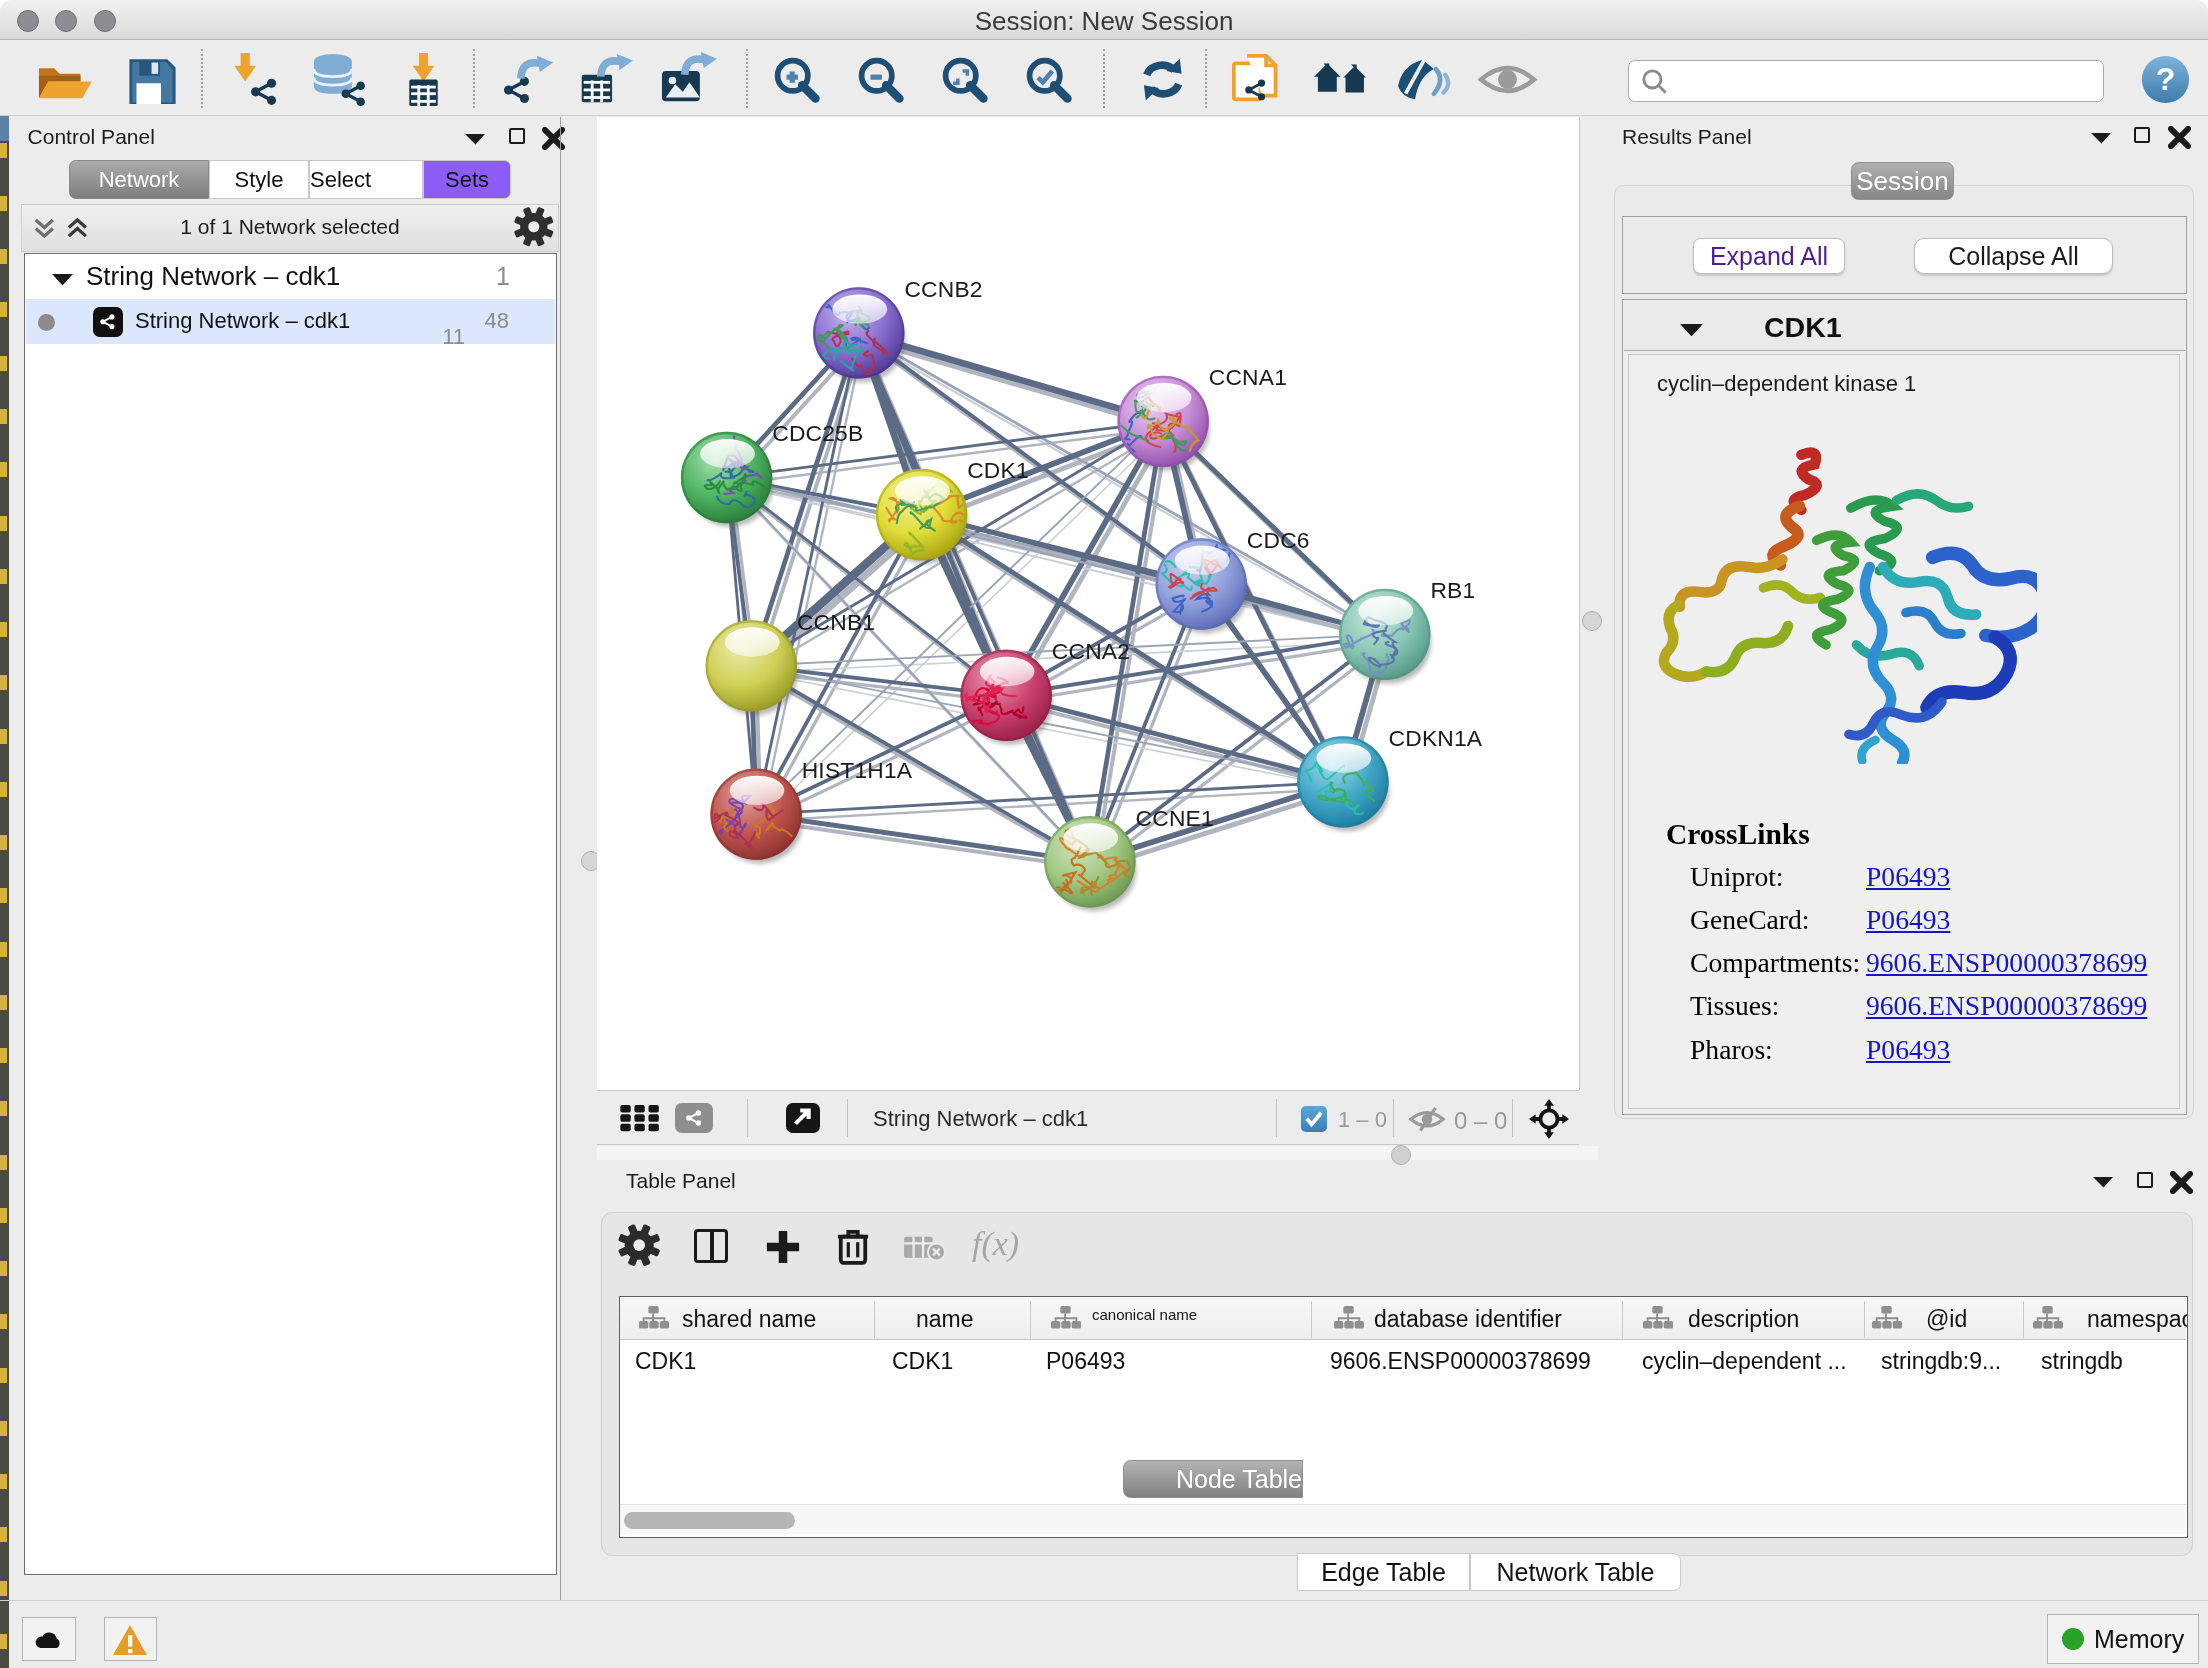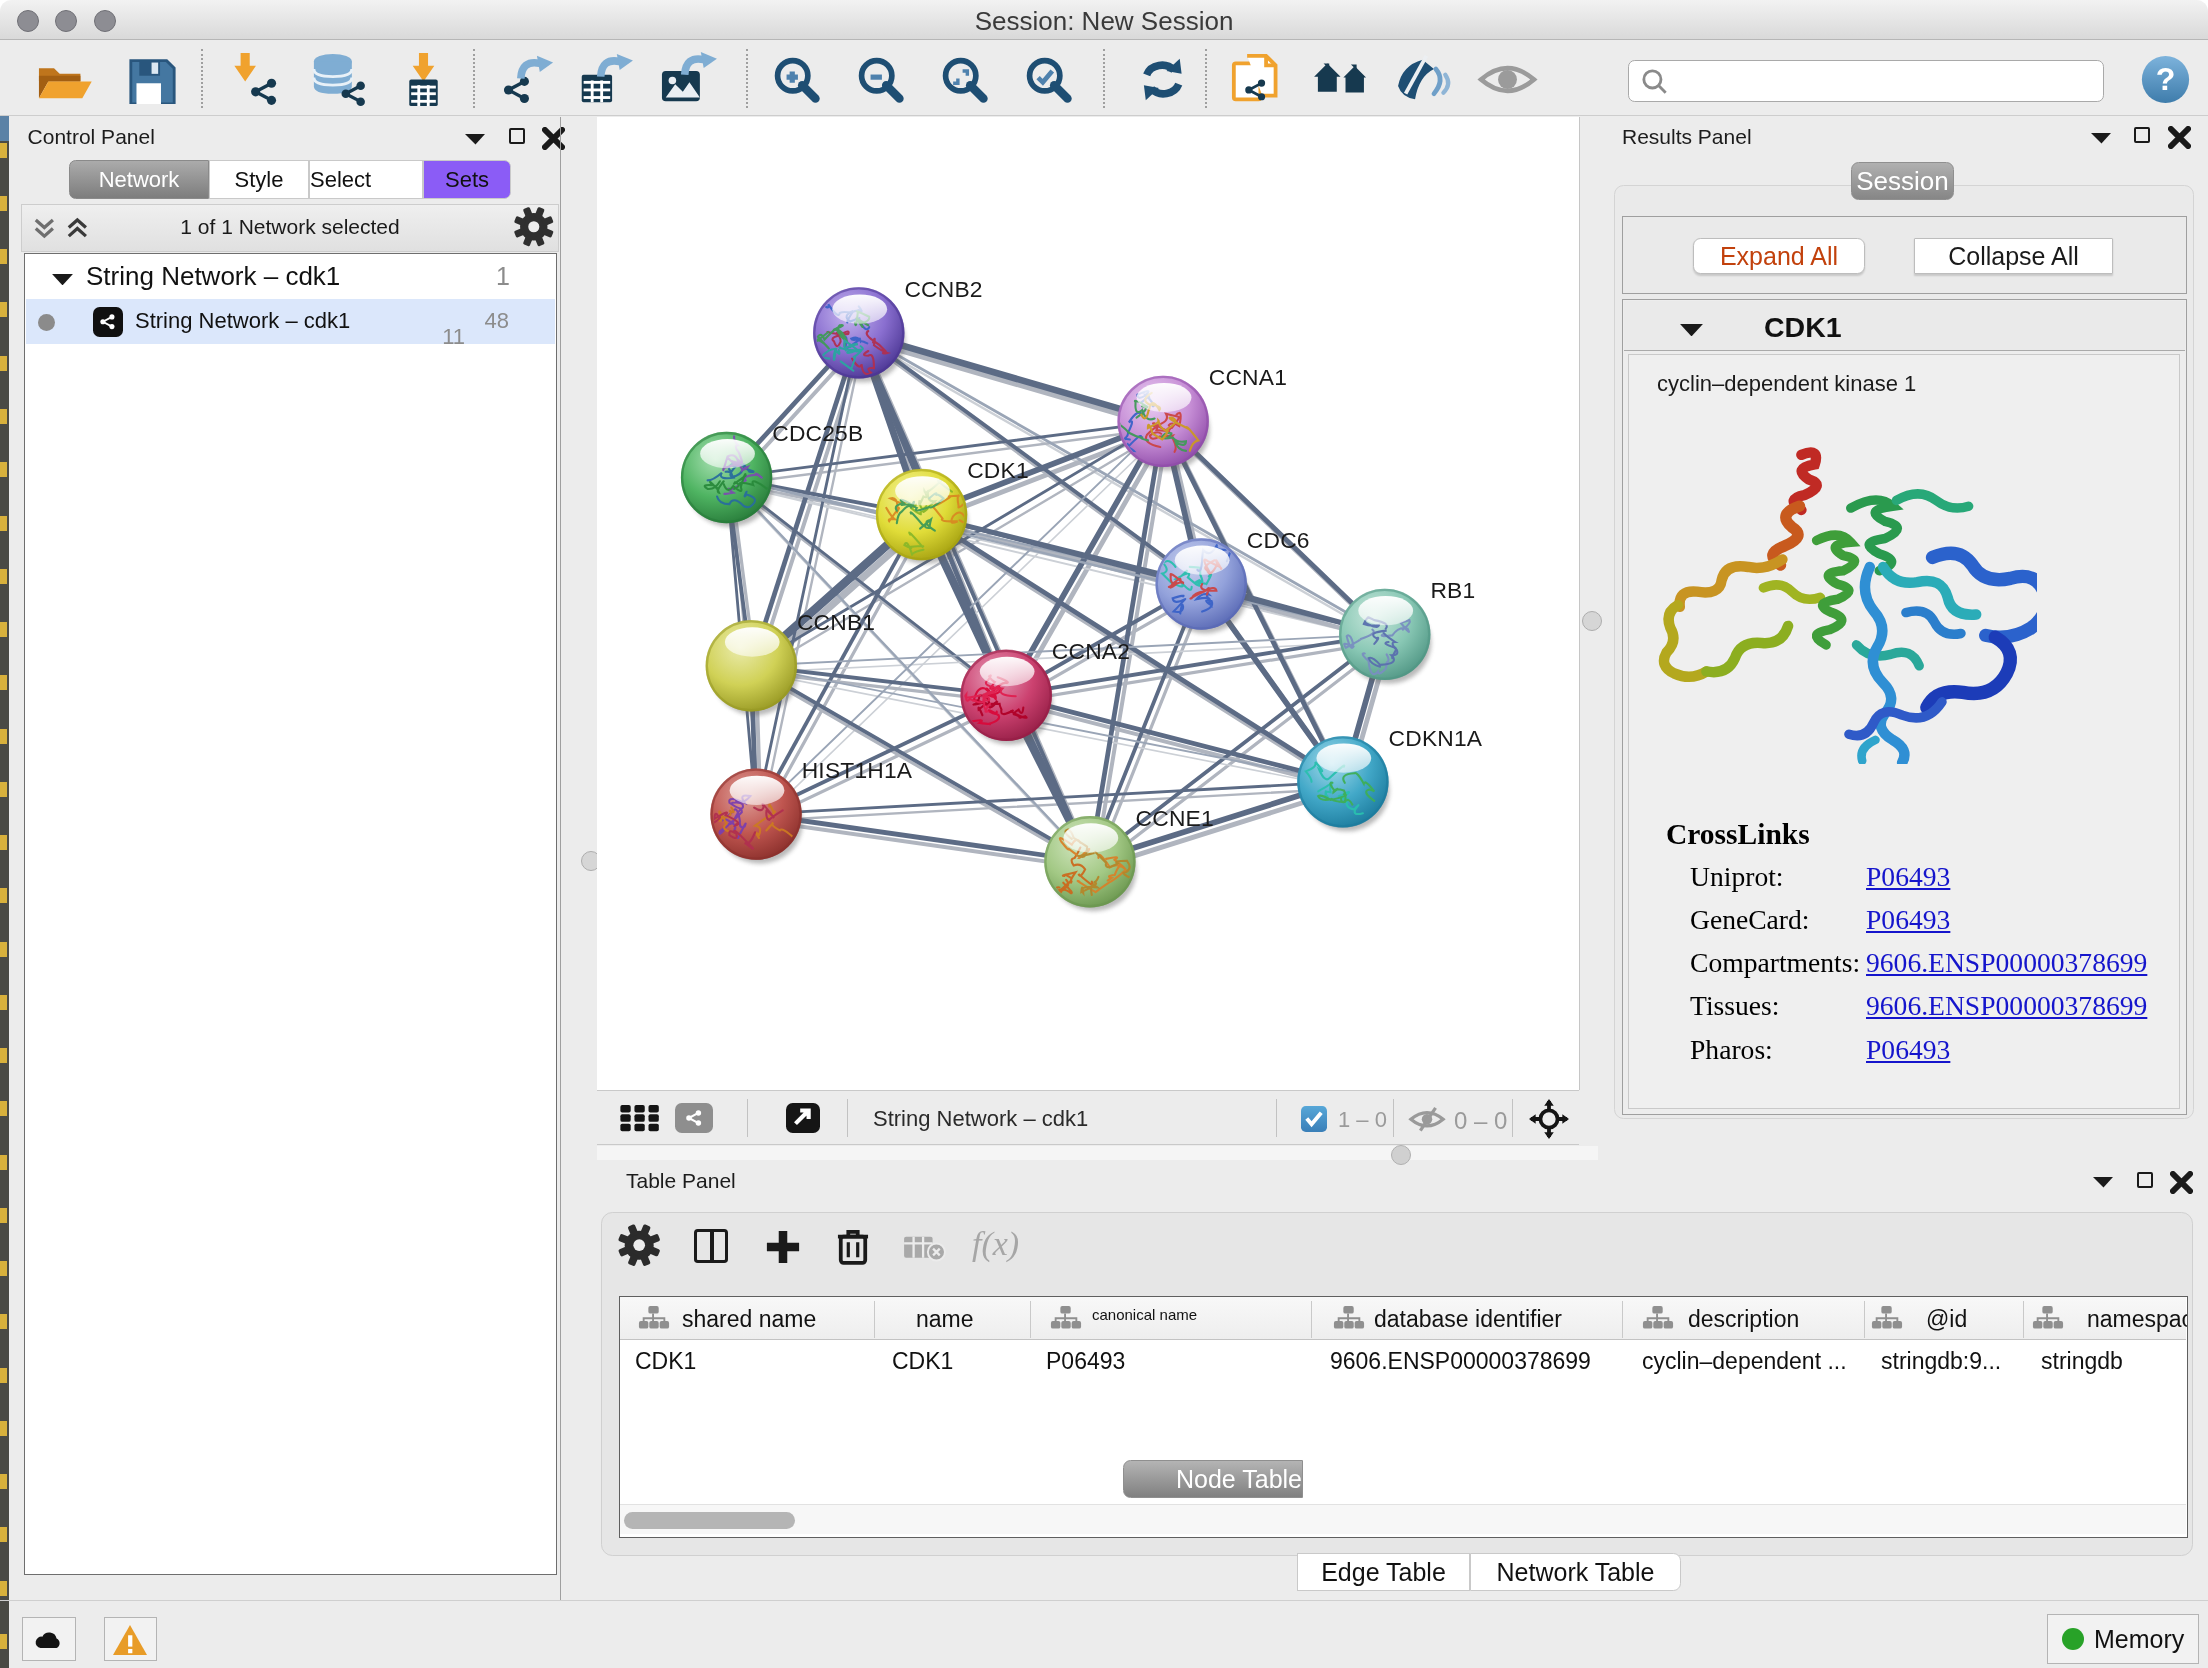--- a/index.html
+++ b/index.html
@@ -676,22 +676,22 @@
 <svg style="position:absolute;left:2091px;top:133px" width="20" height="10.5" viewBox="0 0 21 11">
     <path d="M 0 0 h 21 l -10 11 z" fill="#1a1a1a"></path>
   </svg>
 <div style="position:absolute;left:2134px;top:127px;width:16px;height:16px;border:2.9px solid #1a1a1a;border-radius:1.9px"></div>
 <svg style="position:absolute;left:2168px;top:126px" width="23" height="23" viewBox="0 0 24 24">
     <path d="M 3 3 L 21 21 M 21 3 L 3 21" stroke="#1a1a1a" stroke-width="6" stroke-linecap="round"></path>
   </svg>
 <div class="abs" style="left:1614px;top:185px;width:580px;height:934px;background:#eaeaea;border:1px solid #d4d4d4;border-radius:9.5px"></div>
 <div class="abs" style="left:1851px;top:162px;width:103px;height:38px;background:linear-gradient(#b0b0b0,#868686);border:1px solid #8f8f8f;border-radius:7.6px;color:#fff;font-size:26px;text-align:center;line-height:36px">Session</div>
 <div class="abs" style="left:1622px;top:216px;width:565px;height:78px;background:#eaeaea;border:1.9px solid #9f9f9f"></div>
-<div class="abs" style="left:1693px;top:238px;width:172px;height:36px;background:#fff;border:1px solid #bdbdbd;border-radius:7.6px;box-shadow:0 1.9px 1.9px rgba(0,0,0,0.15);font-size:25px;color:#c2410c;text-align:center;line-height:34px">Expand All</div>
-<div class="abs" style="left:1914px;top:238px;width:199px;height:36px;background:#fff;border:1px solid #bdbdbd;border-radius:1px;box-shadow:0 1.9px 1.9px rgba(0,0,0,0.15);font-size:25px;color:#1a1a1a;text-align:center;line-height:34px">Collapse All</div>
+<div class="abs" style="left:1693px;top:238px;width:152px;height:36px;background:#fff;border:1px solid #bdbdbd;border-radius:7.6px;box-shadow:0 1.9px 1.9px rgba(0,0,0,0.15);font-size:25px;color:#4c1d95;text-align:center;line-height:34px">Expand All</div>
+<div class="abs" style="left:1914px;top:238px;width:199px;height:36px;background:#fff;border:1px solid #bdbdbd;border-radius:10px;box-shadow:0 1.9px 1.9px rgba(0,0,0,0.15);font-size:25px;color:#1a1a1a;text-align:center;line-height:34px">Collapse All</div>
 <div class="abs" style="left:1622px;top:299px;width:565px;height:816px;background:#ededed;border:1.9px solid #9f9f9f"></div>
 <div class="abs" style="left:1624px;top:301px;width:561px;height:50px;background:#eaeaea;border-bottom:1px solid #aaa"></div>
 <svg style="position:absolute;left:1680px;top:324px" width="23" height="12.4" viewBox="0 0 24 13">
     <path d="M 0 0 h 24 l -12 13 z" fill="#1a1a1a"></path>
   </svg>
 <div class="txt" style="left:1764px;top:311px;font-size:28.5px;font-weight:bold;color:#111">CDK1</div>
 <div class="abs" style="left:1628px;top:354px;width:552px;height:755px;background:#efefef;border:1px solid #c9c9c9"></div>
 <div class="txt" style="left:1657px;top:371px;font-size:22px;color:#1a1a1a">cyclin–dependent kinase 1</div>
 <svg width="380" height="319" viewBox="0 0 400 335" style="position:absolute;left:1657px;top:445px">
 <g fill="none" stroke-linecap="round">

